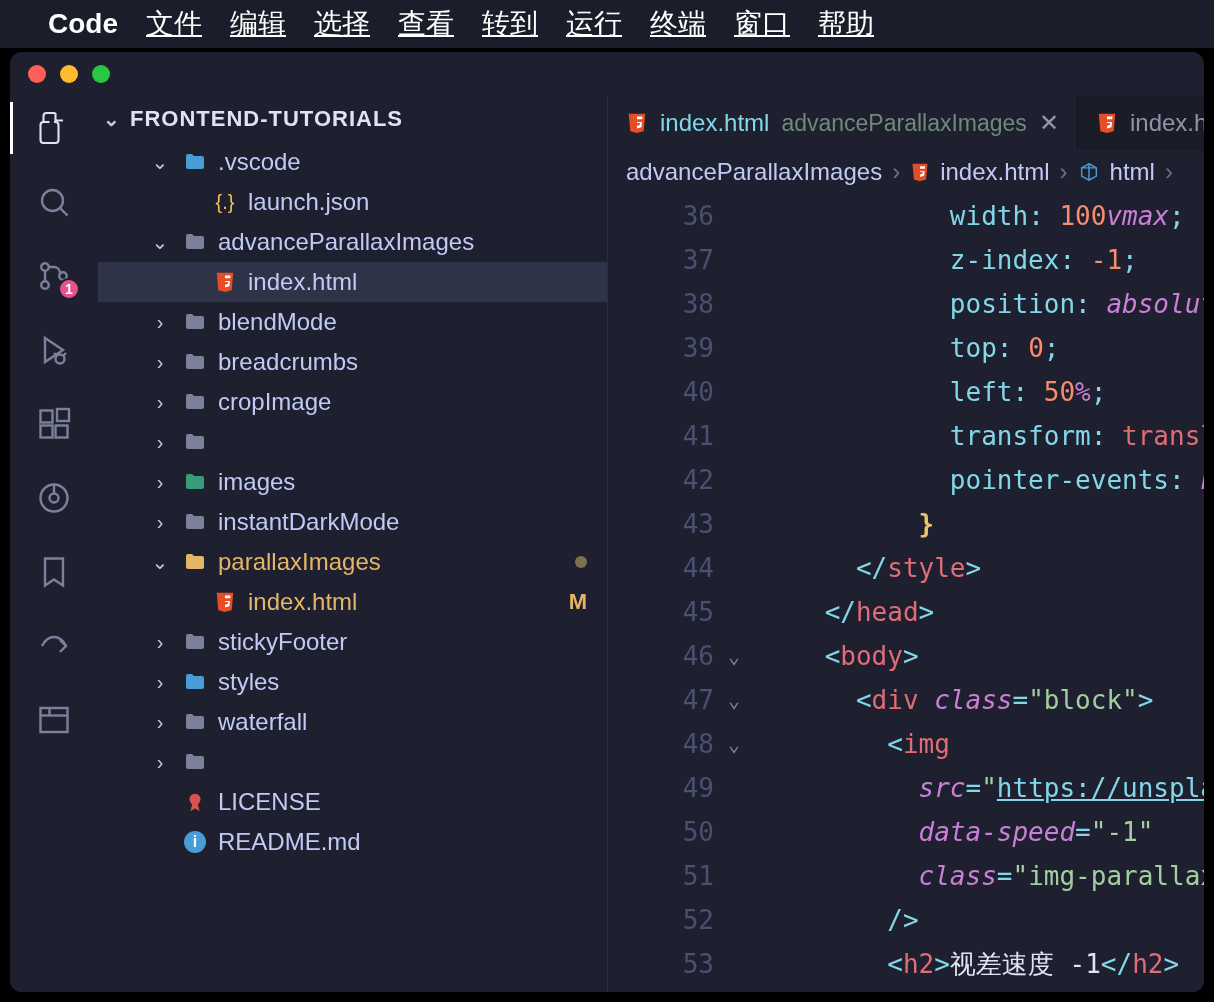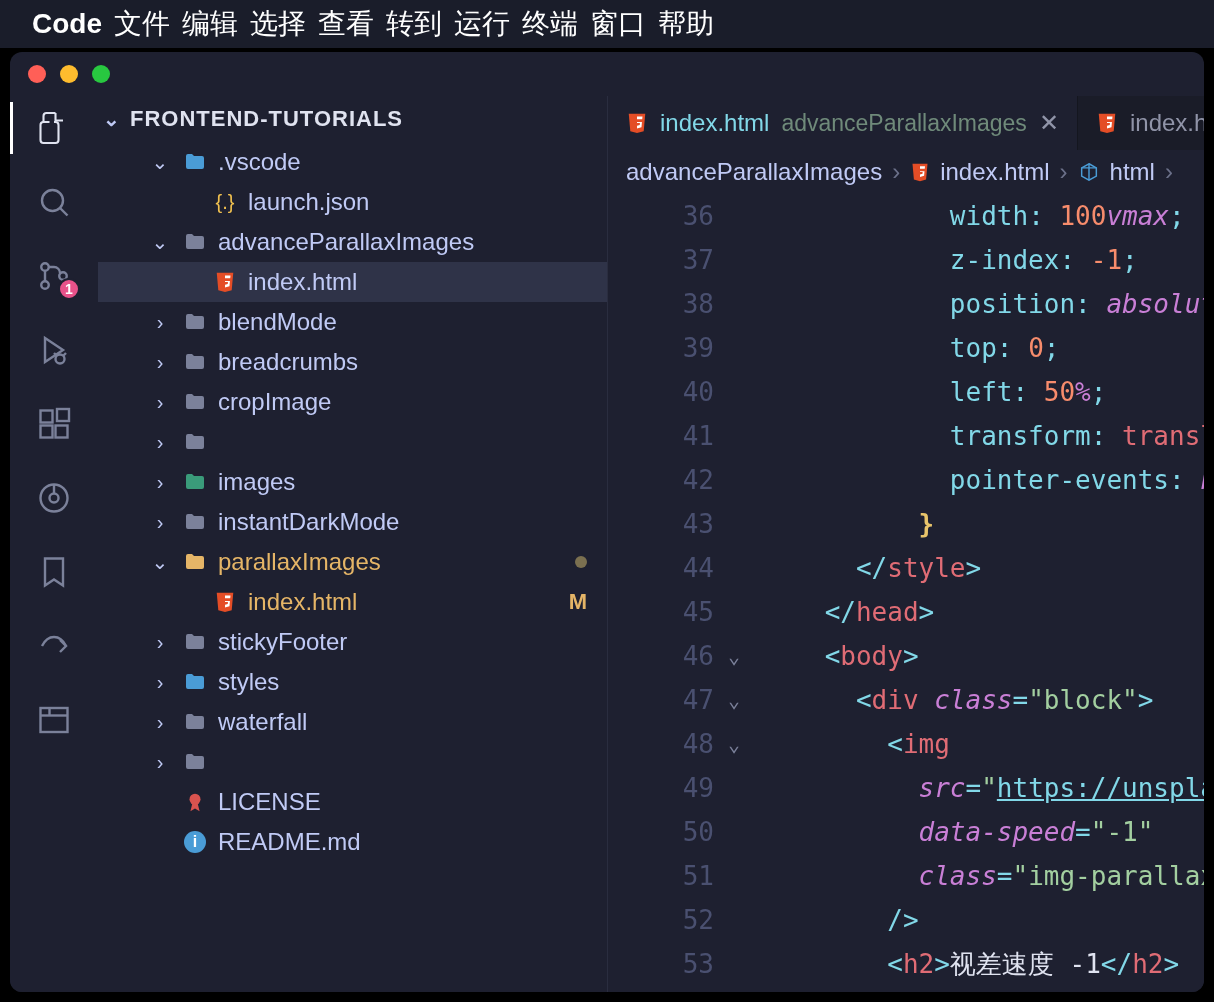--- a/index.html
+++ b/index.html
@@ -10,25 +10,25 @@
   height: 1002px;
   overflow: hidden;
   color: #ccc;
 }
 .macos-menubar {
   height: 48px;
   background: #1a1d2a;
   display: flex;
   align-items: center;
   padding: 0 20px;
-  gap: 12px;
+  gap: 28px;
 }
 .apple-logo { color: #fff; font-size: 28px; }
 .app-name { font-weight: 700; font-size: 28px; color: #fff; }
-.menu-item { font-size: 28px; color: #fff; font-weight: 400; }
+.menu-item { font-size: 28px; color: #fff; font-weight: 400; text-decoration: underline; }
 .window {
   position: absolute;
   top: 52px;
   left: 10px;
   right: 10px;
   bottom: 10px;
   background: #1e2030;
   border-radius: 12px;
   overflow: hidden;
   display: flex;

